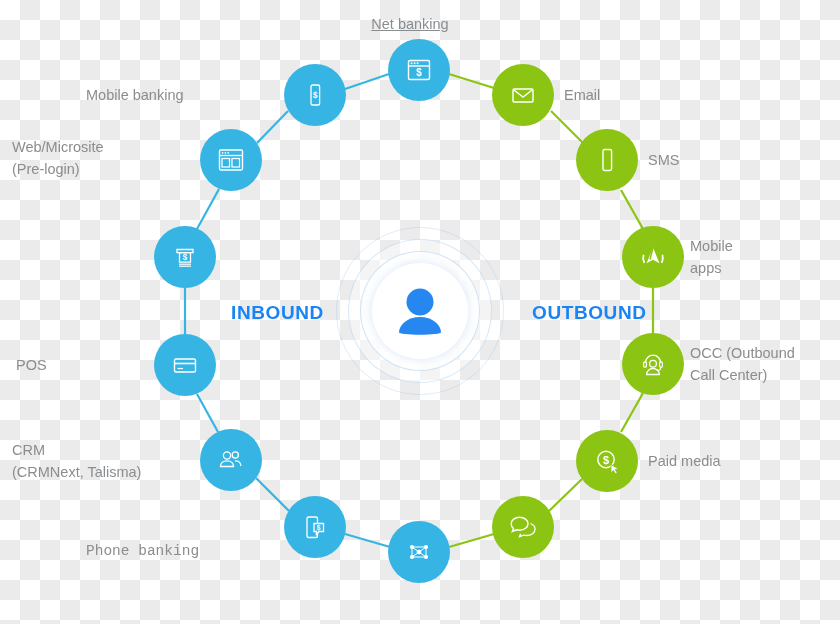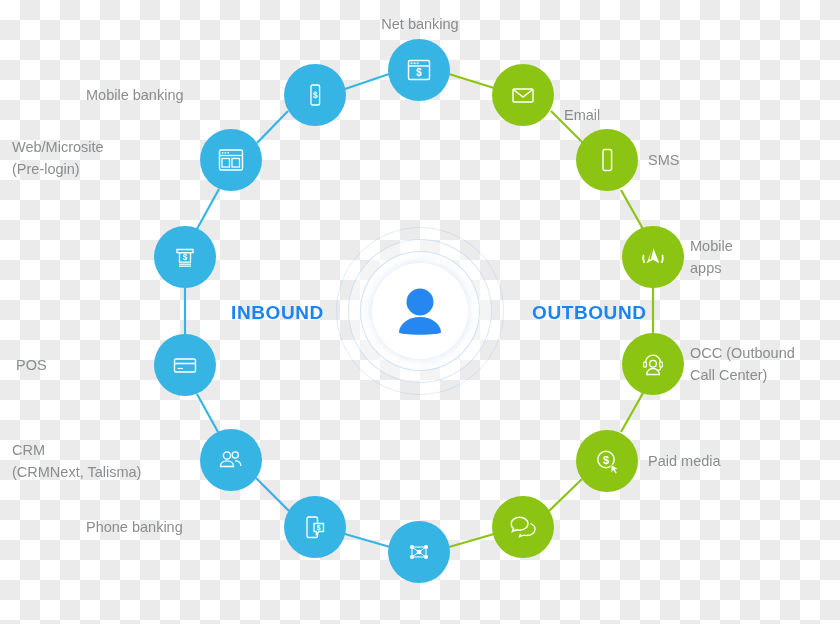--- a/index.html
+++ b/index.html
@@ -75,21 +75,21 @@
   <div class="node" style="left:388px;top:39px;width:62px;height:62px;background:#36b5e5;">
     <svg width="30" height="30" viewBox="0 0 30 30">
       <rect x="4.5" y="5.5" width="21" height="19" rx="1.5" fill="none" stroke="#fff" stroke-width="1.4"></rect>
       <line x1="4.5" y1="11" x2="25.5" y2="11" stroke="#fff" stroke-width="1.4"></line>
       <circle cx="7.6" cy="8.3" r="0.95" fill="#fff"></circle>
         <circle cx="10.6" cy="8.3" r="0.95" fill="#fff"></circle>
         <circle cx="13.6" cy="8.3" r="0.95" fill="#fff"></circle>
       <text x="15" y="21.2" font-family="Liberation Sans, sans-serif" font-size="10" font-weight="bold" fill="#fff" text-anchor="middle">$</text>
     </svg>
   </div>
-  <div class="label c" style="left:320px;top:13px;width:200px;">Net banking</div>
+  <div class="label c" style="left:310px;top:13px;width:200px;text-decoration:underline;">Net banking</div>
 
   <div class="node" style="left:284px;top:64px;width:62px;height:62px;background:#36b5e5;">
     <svg width="28" height="28" viewBox="0 0 28 28">
       <rect x="10" y="4" width="8.6" height="20" rx="1.6" fill="none" stroke="#fff" stroke-width="1.3"></rect>
       <text x="14.3" y="17.4" font-family="Liberation Sans, sans-serif" font-size="8.5" font-weight="bold" fill="#fff" text-anchor="middle">$</text>
     </svg>
   </div>
   <div class="label r" style="left:86px;top:84px;width:190px;">Mobile banking</div>
 
   <div class="node" style="left:200px;top:129px;width:62px;height:62px;background:#36b5e5;">
@@ -136,21 +136,21 @@
   <div class="label r" style="left:12px;top:439px;width:180px;">CRM
 (CRMNext, Talisma)</div>
 
   <div class="node" style="left:284px;top:496px;width:62px;height:62px;background:#36b5e5;">
     <svg width="30" height="30" viewBox="0 0 30 30">
       <rect x="7" y="5" width="10.5" height="20.5" rx="1.6" fill="none" stroke="#fff" stroke-width="1.3"></rect>
       <path d="M14 11.5h9.5v8H19l-2.6 3v-3H14z" fill="#36b5e5" stroke="#fff" stroke-width="1.3"></path>
       <text x="18.6" y="18.2" font-family="Liberation Sans, sans-serif" font-size="7" font-weight="bold" fill="#fff" text-anchor="middle">$</text>
     </svg>
   </div>
-  <div class="label r" style="left:86px;top:516px;width:190px;">Phone banking</div>
+  <div class="label r" style="left:86px;top:540px;width:190px;font-family:Liberation Mono, monospace;">Phone banking</div>
 
   <div class="node" style="left:388px;top:521px;width:62px;height:62px;background:#36b5e5;">
     <svg width="30" height="30" viewBox="0 0 30 30">
       <g stroke="#fff" stroke-width="1" fill="none">
         <line x1="8" y1="10" x2="15" y2="15"></line>
           <line x1="8" y1="20" x2="15" y2="15"></line>
         <line x1="22" y1="10" x2="15" y2="15"></line>
           <line x1="22" y1="20" x2="15" y2="15"></line>
         <line x1="8" y1="10" x2="22" y2="10"></line>
           <line x1="8" y1="20" x2="22" y2="20"></line>
@@ -213,15 +213,15 @@
     </svg>
   </div>
   <div class="label l" style="left:648px;top:149px;width:150px;">SMS</div>
 
   <div class="node" style="left:492px;top:64px;width:62px;height:62px;background:#8cc413;">
     <svg width="30" height="30" viewBox="0 0 30 30">
       <rect x="5" y="9" width="20" height="13" rx="1" fill="none" stroke="#fff" stroke-width="1.4"></rect>
       <path d="M5.6 9.8L15 17l9.4-7.2" fill="none" stroke="#fff" stroke-width="1.4"></path>
     </svg>
   </div>
-  <div class="label l" style="left:564px;top:84px;width:190px;margin-top:20px;">Email</div>
+  <div class="label l" style="left:564px;top:84px;width:190px;">Email</div>
 
 </div>
 
 </body></html>

